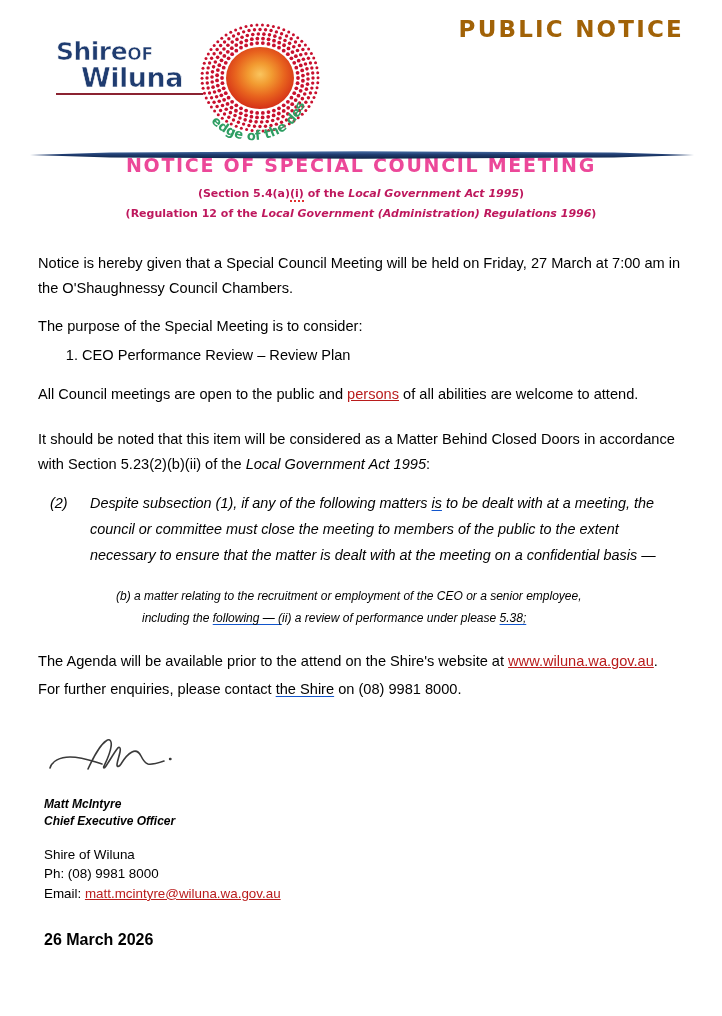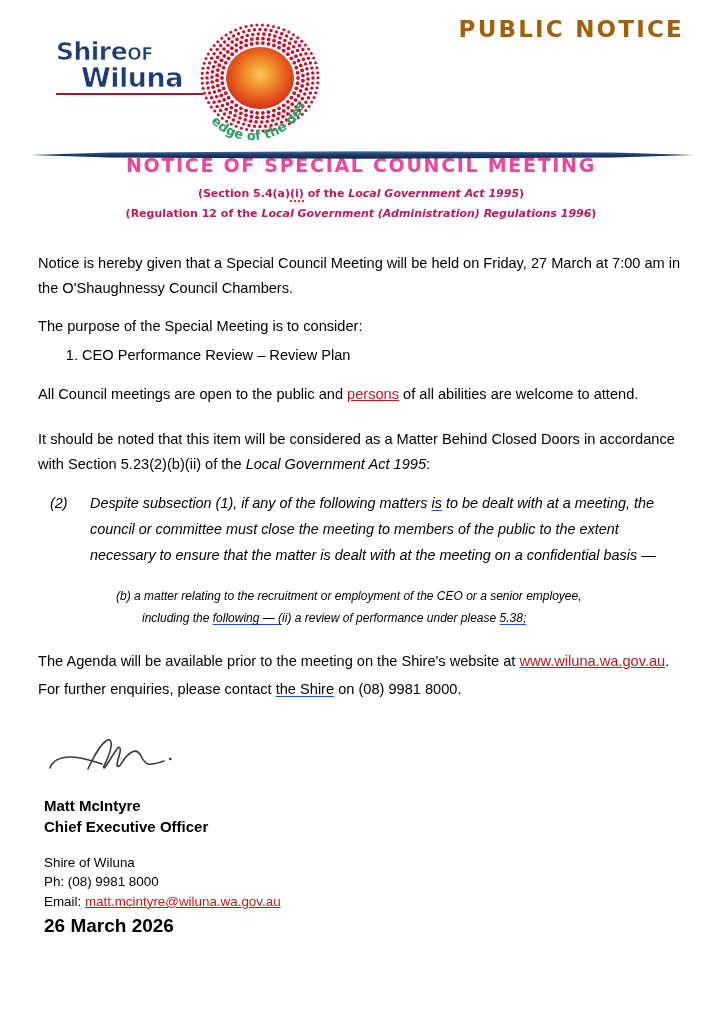--- a/index.html
+++ b/index.html
@@ -172,32 +172,33 @@
   .closing { margin-top: 20px; }
   .closing p { margin: 0 0 3px 0; }
 
   
   .sig-area {
     margin: 30px 0 0 44px;
   }
   .signature svg { display: block; }
   .sig-name {
     margin-top: 16px;
-    font-size: 15px;
+    font-size: 12px;
     font-weight: bold;
     line-height: 1.35;
+    font-style: italic;
   }
   .address {
     margin-top: 16px;
     font-size: 13.4px;
     line-height: 1.45;
   }
   .sig-date {
-    margin-top: 4px;
-    font-size: 19px;
+    margin-top: 28px;
+    font-size: 16px;
     font-weight: bold;
   }
 </style>
 </head>
 <body>
 
 <div class="header">
 
   <div class="wordmark">
     <div class="wordmark-line wm-row1"><span>Shire</span><span class="wm-of">OF</span></div>
@@ -549,21 +550,21 @@
     </div>
 
     <div class="quote-sub">
       <span>(b) a matter relating to the recruitment or employment of the CEO or a senior employee,</span>
       <span class="cont"><span>including the </span><span class="grammar">following — (</span><span>ii) a review of performance under please </span><span class="grammar">5.38;</span></span>
     </div>
   </div>
 
   <div class="closing">
     <p>
-      <span>The Agenda will be available prior to the meeting on the Shire's website at </span><a class="link" href="#">www.wiluna.wa.gov.au</a><span>.</span>
+      <span>The Agenda will be available prior to the attend on the Shire's website at </span><a class="link" href="#">www.wiluna.wa.gov.au</a><span>.</span>
     </p>
     <p>
       <span>For further enquiries, please contact </span><span class="grammar">the Shire</span><span> on (08) 9981 8000.</span>
     </p>
   </div>
 </div>
 
 <div class="sig-area">
 
   <div class="signature">

